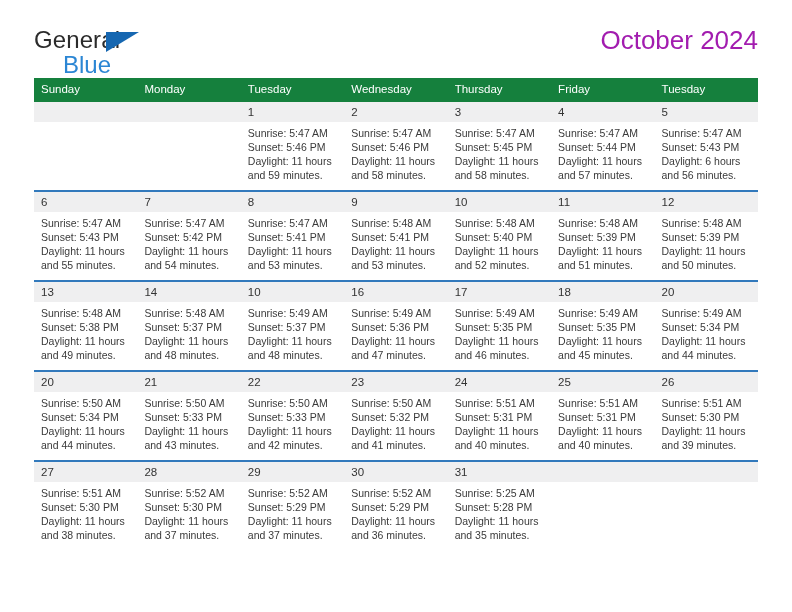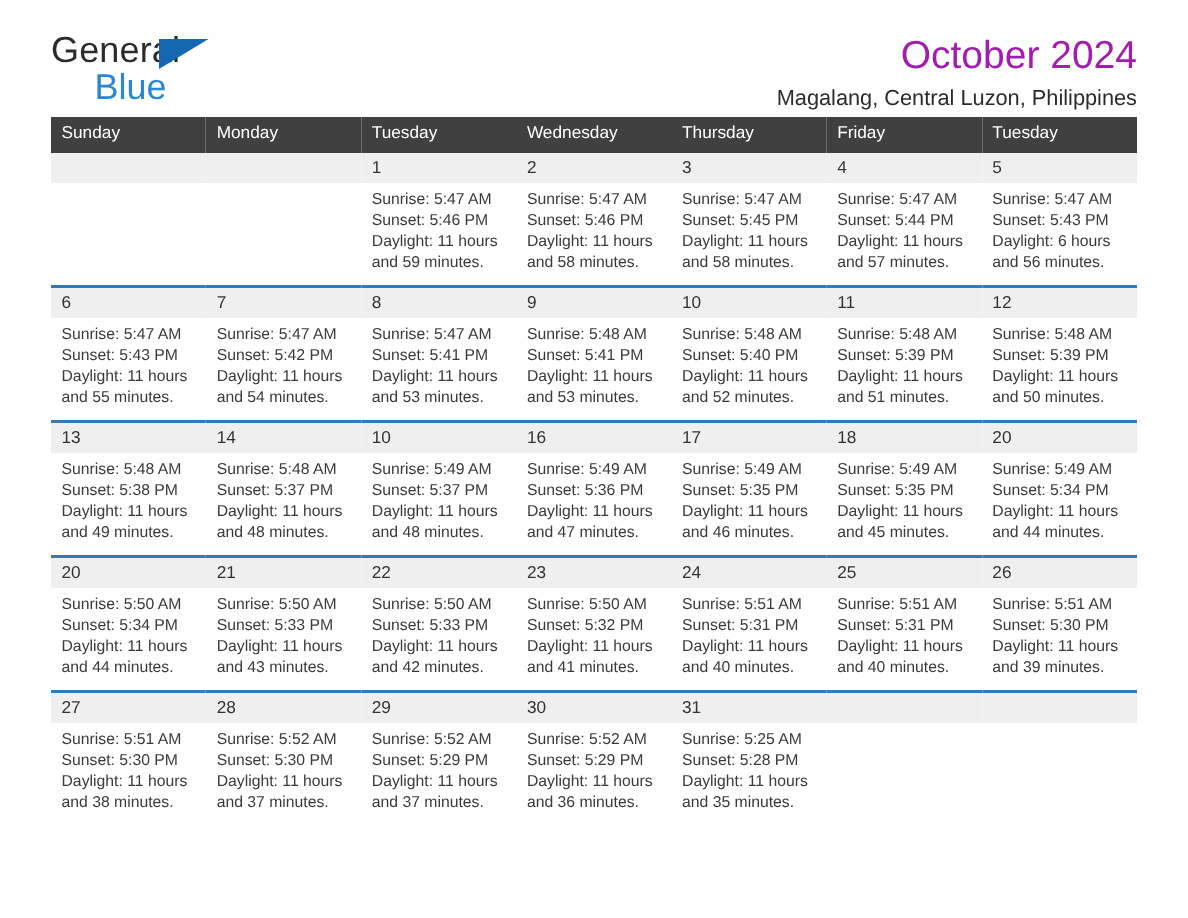--- a/index.html
+++ b/index.html
@@ -18,21 +18,21 @@
     position: relative;
     width: 792px;
     height: 612px;
     box-sizing: border-box;
     padding: 0 34px;
   }
 
   
   .header {
     display: flex;
-    align-items: flex-end;
+    align-items: flex-start;
     justify-content: space-between;
     padding-top: 26px;
     height: 74px;
     box-sizing: border-box;
   }
   .brand {
     position: relative;
     width: 130px;
     height: 54px;
     flex: 0 0 auto;
@@ -81,21 +81,21 @@
   }
 
   
   .calendar {
     width: 724px;
     border-collapse: collapse;
     table-layout: fixed;
     margin-top: 4px;
   }
   .calendar th {
-    background: #404040;
+    background: #15803d;
     color: #ffffff;
     font-size: 11.5px;
     font-weight: normal;
     text-align: left;
     padding: 5px 0 6px 7px;
     line-height: 1.1;
   }
   .week-row > td {
     vertical-align: top;
     padding: 0;
@@ -142,21 +142,20 @@
   <div class="header">
 
     <div class="brand">
       <span class="brand-general">General</span>
       <span class="brand-tri"></span>
       <span class="brand-blue">Blue</span>
     </div>
 
     <div class="titles">
       <h1 class="title-main">October 2024</h1>
-      <div class="title-sub">Magalang, Central Luzon, Philippines</div>
     </div>
 
   </div>
 
   <table class="calendar">
     <thead>
       <tr id="weekday-header-row">
           <th>Sunday</th>
           <th>Monday</th>
           <th>Tuesday</th>

